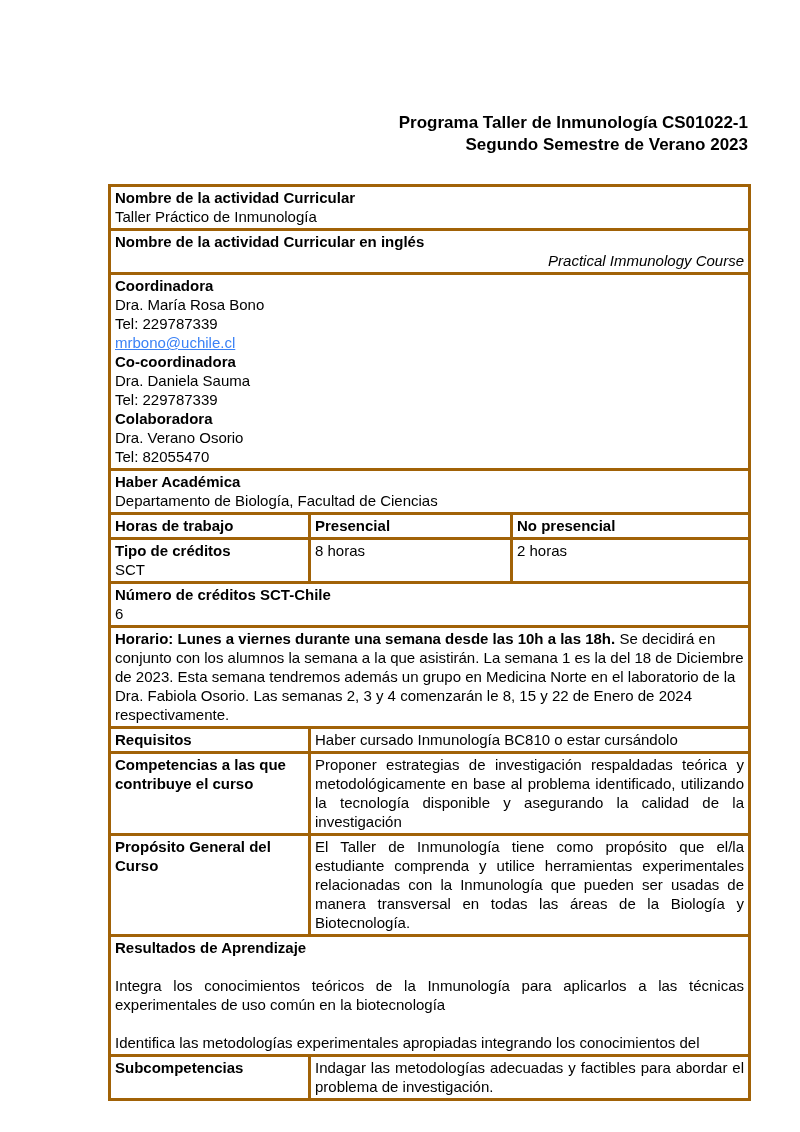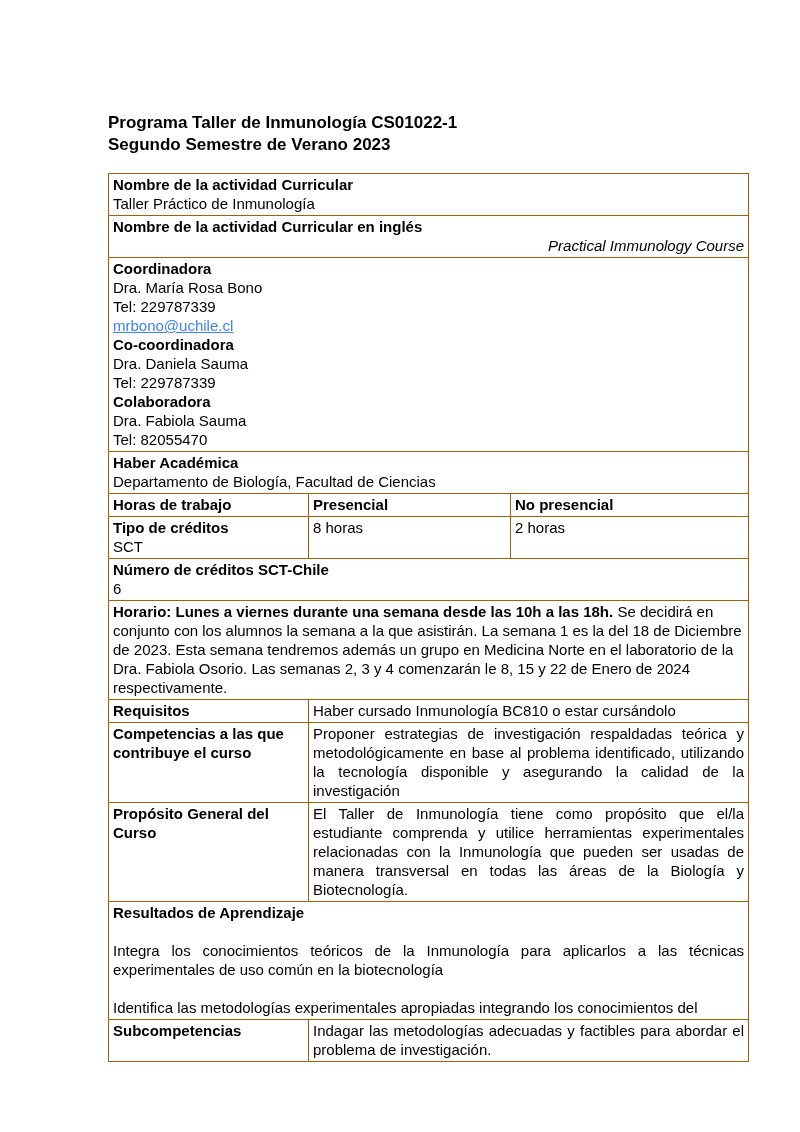--- a/index.html
+++ b/index.html
@@ -8,33 +8,33 @@
     height: 1132px;
     background: #ffffff;
     font-family: "Liberation Sans", "DejaVu Sans", sans-serif;
     font-size: 15px;
     color: #000000;
     -webkit-font-smoothing: antialiased;
   }
   .page { padding: 112px 0 0 108px; }
   .doc-title {
     width: 640px;
-    text-align: left;
+    text-align: right;
     font-weight: bold;
     font-size: 17px;
     line-height: 22px;
-    margin-bottom: 17px;
+    margin-bottom: 28px;
   }
   table.program {
     border-collapse: collapse;
     width: 640px;
     table-layout: fixed;
   }
   table.program td {
-    border: 1px solid #a16207;
+    border: 3px solid #a16207;
     vertical-align: top;
     padding: 1px 4px 2px 4px;
     line-height: 19px;
     overflow: hidden;
   }
   .b { font-weight: bold; }
   .i { font-style: italic; text-align: right; }
   .jt { text-align: justify; }
   a.email { color: #3b82f6; text-decoration: underline; cursor: pointer; }
   .sp { height: 19px; }
@@ -76,21 +76,21 @@
         <div class="b">Coordinadora</div>
         <div>Dra. María Rosa Bono</div>
         <div>Tel: 229787339</div>
         <div>
           <a class="email">mrbono@uchile.cl</a>
         </div>
         <div class="b">Co-coordinadora</div>
         <div>Dra. Daniela Sauma</div>
         <div>Tel: 229787339</div>
         <div class="b">Colaboradora</div>
-        <div>Dra. Fabiola Sauma</div>
+        <div>Dra. Verano Osorio</div>
         <div>Tel: 82055470</div>
       </td>
     </tr>
 
     <tr>
       <td colspan="3">
         <div class="b">Haber Académica</div>
         <div>Departamento de Biología, Facultad de Ciencias</div>
       </td>
     </tr>

